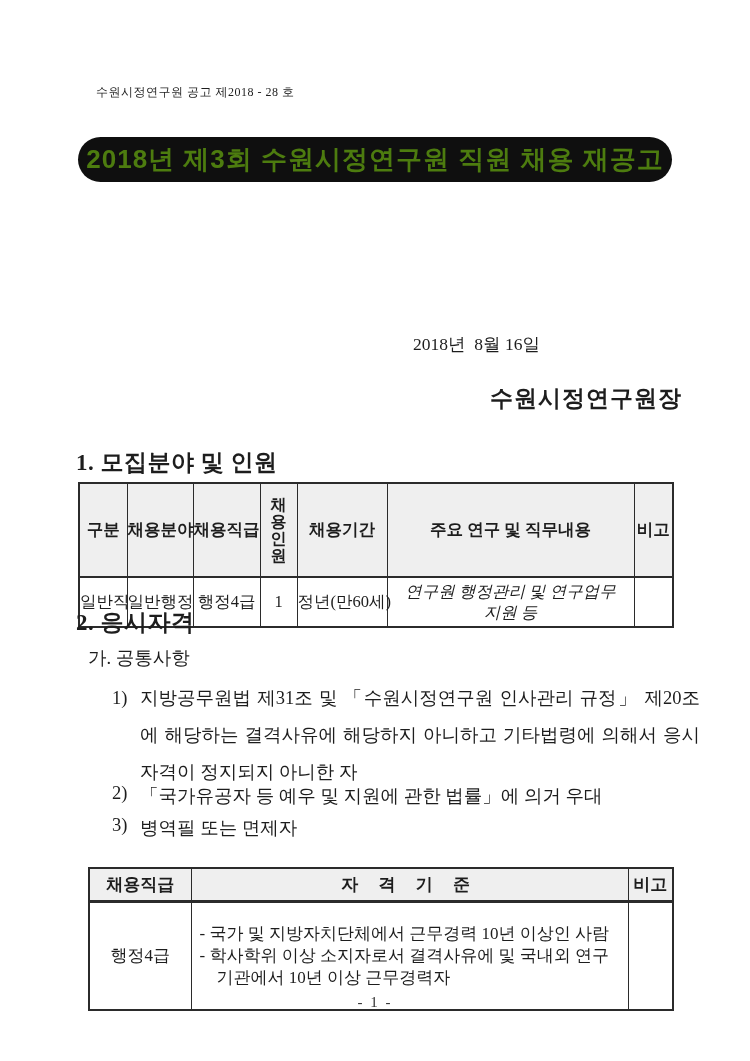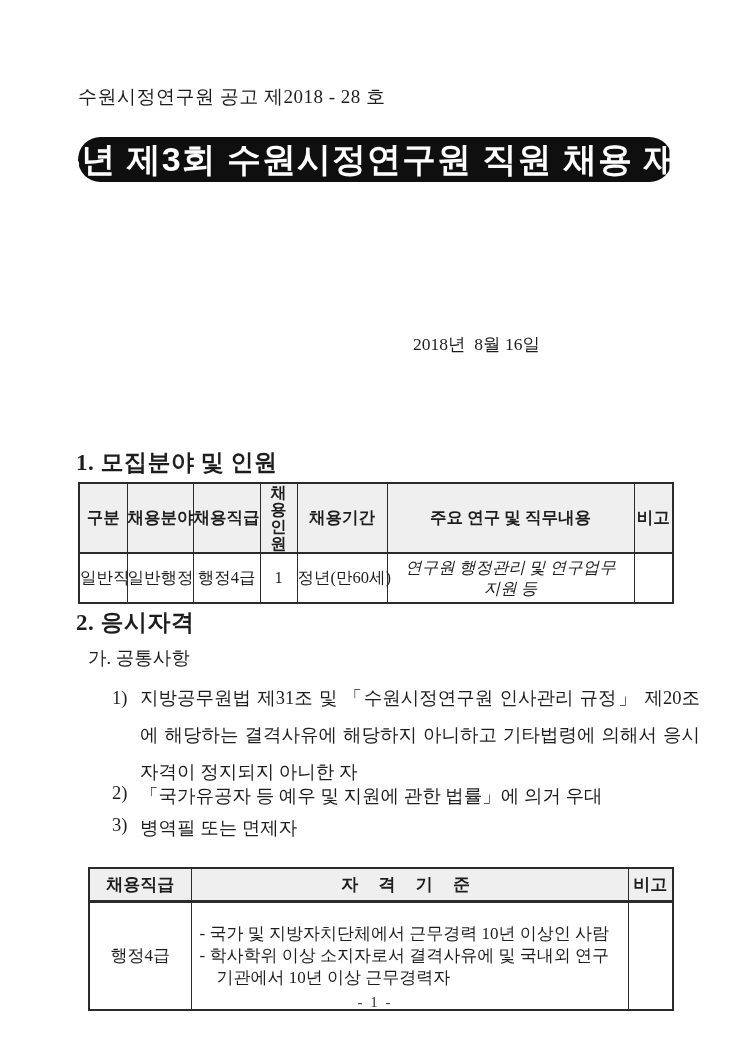--- a/index.html
+++ b/index.html
@@ -2,29 +2,29 @@
 <html><head>
 <meta charset="utf-8">
 <style>
   * { margin:0; padding:0; box-sizing:border-box; }
   html,body { background:#ffffff; }
   .page {
     position:relative; width:750px; height:1061px; background:#ffffff;
     font-family:"Liberation Serif","DejaVu Serif",serif; color:#1d1d1d;
     overflow:hidden; margin:0 auto;
   }
-  .doc-number { position:absolute; left:78px; top:84px; font-size:19px; letter-spacing:0.5px; }
+  .doc-number { position:absolute; left:96px; top:84px; font-size:12px; letter-spacing:0.5px; }
   .title-box {
     position:absolute; left:78px; top:137px; width:594px; height:45px;
     background:#0f0f0f; border-radius:23px;
     display:flex; align-items:center; justify-content:center;
   }
   .title-box .title-text {
     font-family:"Liberation Sans","DejaVu Sans",sans-serif;
-    font-weight:bold; font-size:34px; color:#ffffff; letter-spacing:1px; white-space:nowrap;
+    font-weight:bold; font-size:26px; color:#4d7c0f; letter-spacing:1px; white-space:nowrap;
   }
   .intro {
     position:absolute; left:78px; top:212px; width:604px;
     font-size:19.5px; line-height:40px; text-align:justify; text-indent:24px;
     word-break:break-all;
   }
   .date-line { position:absolute; left:405px; top:332px; font-size:17.5px; white-space:pre;margin-left:8px; }
   .signature { position:absolute; right:68px; top:383px; font-size:23px; font-weight:bold; letter-spacing:1px; }
   .sec-heading { position:absolute; left:76px; font-weight:bold; font-size:23px; letter-spacing:0.5px; }
   .sec-heading.h1 { top:447px; }
@@ -40,21 +40,21 @@
   .num-item.i2 { top:783px; }
   .num-item.i3 { top:815px; }
 
   table { position:absolute; border-collapse:collapse; table-layout:fixed; }
   th, td { border:1px solid #2b2b2b; text-align:center; vertical-align:middle; }
   thead th { background:#efefef; font-weight:bold; }
   table { border:2px solid #2b2b2b; }
 
   .t1 { left:78px; top:482px; width:594px; }
   .t1 thead th { height:38px; font-size:16.5px; border-bottom:2px solid #2b2b2b; white-space:nowrap; }
-  .t1 thead th.wrap2 { white-space:normal; word-break:break-all; line-height:17px; font-size:16px; padding:0 3px; }
+  .t1 thead th.wrap2 { white-space:normal; word-break:break-all; line-height:17px; font-size:16px; padding:12px 3px; }
   .t1 tbody td { height:50px; font-size:16.5px; white-space:nowrap; }
   .t1 tbody td.duty { white-space:normal; line-height:21px; padding:2px 4px; word-break:keep-all;font-style:italic; }
 
   .t2 { left:88px; top:867px; width:584px; }
   .t2 thead th { height:33px; font-size:17px; border-bottom:3px solid #2b2b2b; }
   .t2 thead th.qual { letter-spacing:8px; }
   .t2 tbody td { height:66px; font-size:17px; }
   .t2 tbody td.criteria { text-align:left; padding:20px 8px; line-height:22px; }
   .t2 .bullet { padding-left:17px; text-indent:-17px; word-break:break-all; }
 
@@ -67,20 +67,21 @@
 
   <div class="doc-number">수원시정연구원 공고 제2018 - 28 호</div>
 
   <div class="title-box">
     <span class="title-text">2018년 제3회 수원시정연구원 직원 채용 재공고</span>
   </div>
 
 
   <div class="date-line">2018년  8월 16일</div>
 
+  <div class="signature">수원시정연구원장</div>
 
   <div class="sec-heading h1">1. 모집분야 및 인원</div>
 
   <table class="t1">
     <colgroup>
       <col style="width:48px">
         <col style="width:66px">
         <col style="width:67px">
       <col style="width:37px">
         <col style="width:90px">

